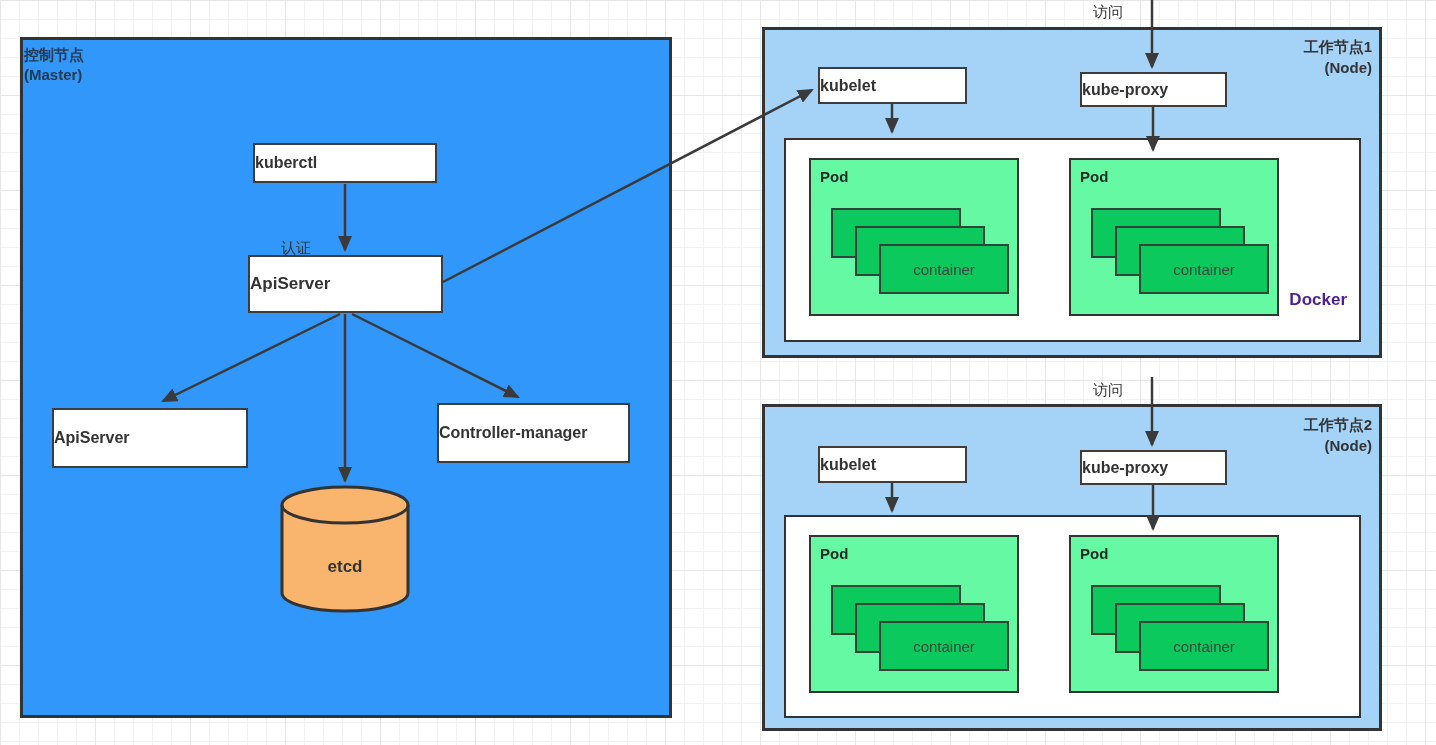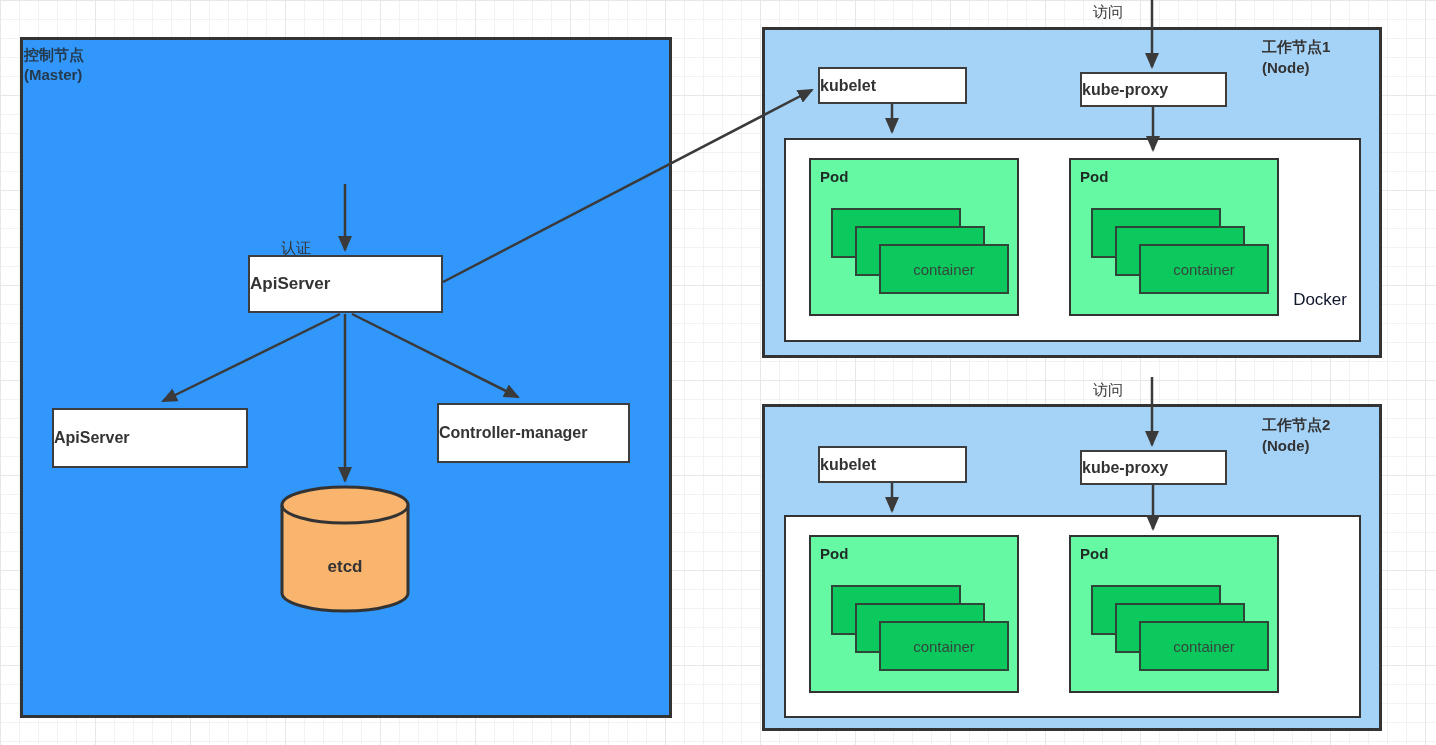--- a/index.html
+++ b/index.html
@@ -50,43 +50,46 @@
     position:absolute;width:126px;height:46px;
     background:#0cc95e;
     border:2px solid #2f4538;
     display:flex;align-items:center;justify-content:center;
     font-size:15px;color:#35453c;
   }
   .master-title{
     font-weight:bold;font-size:15px;color:#243a4e;line-height:20px;
   }
   .node-title{
-    font-weight:bold;font-size:15px;color:#333;line-height:21px;text-align:left;
+    font-weight:bold;font-size:15px;color:#333;line-height:21px;text-align:right;
   }
   .edge-label{
     font-size:15px;color:#333;text-align:center;line-height:18px;
   }
   .docker-label{
     position:absolute;right:12px;bottom:30px;
-    font-weight:normal;font-size:17px;color:#0f172a;margin-top:16px;
+    font-weight:bold;font-size:17px;color:#4c1d95;margin-top:16px;
   }
   svg.overlay{position:absolute;left:0;top:0;pointer-events:none;}
 </style>
 </head>
 <body>
 
 <div id="canvas">
 
   <div class="abs master" style="left:20px;top:37px;width:652px;height:681px;"></div>
 
   <div class="abs master-title" style="left:24px;top:45px;">
     <div>控制节点</div>
     <div>(Master)</div>
   </div>
 
+  <div class="abs wbox" style="left:253px;top:143px;width:184px;height:40px;">
+    <span>kuberctl</span>
+  </div>
 
   <div class="abs edge-label" style="left:236px;top:199px;width:120px;margin-top:40px;">
     <div>认证</div>
     <div>控制访问</div>
   </div>
 
   <div class="abs wbox" style="left:248px;top:255px;width:195px;height:58px;font-size:17px;">
     <span>ApiServer</span>
   </div>
 

